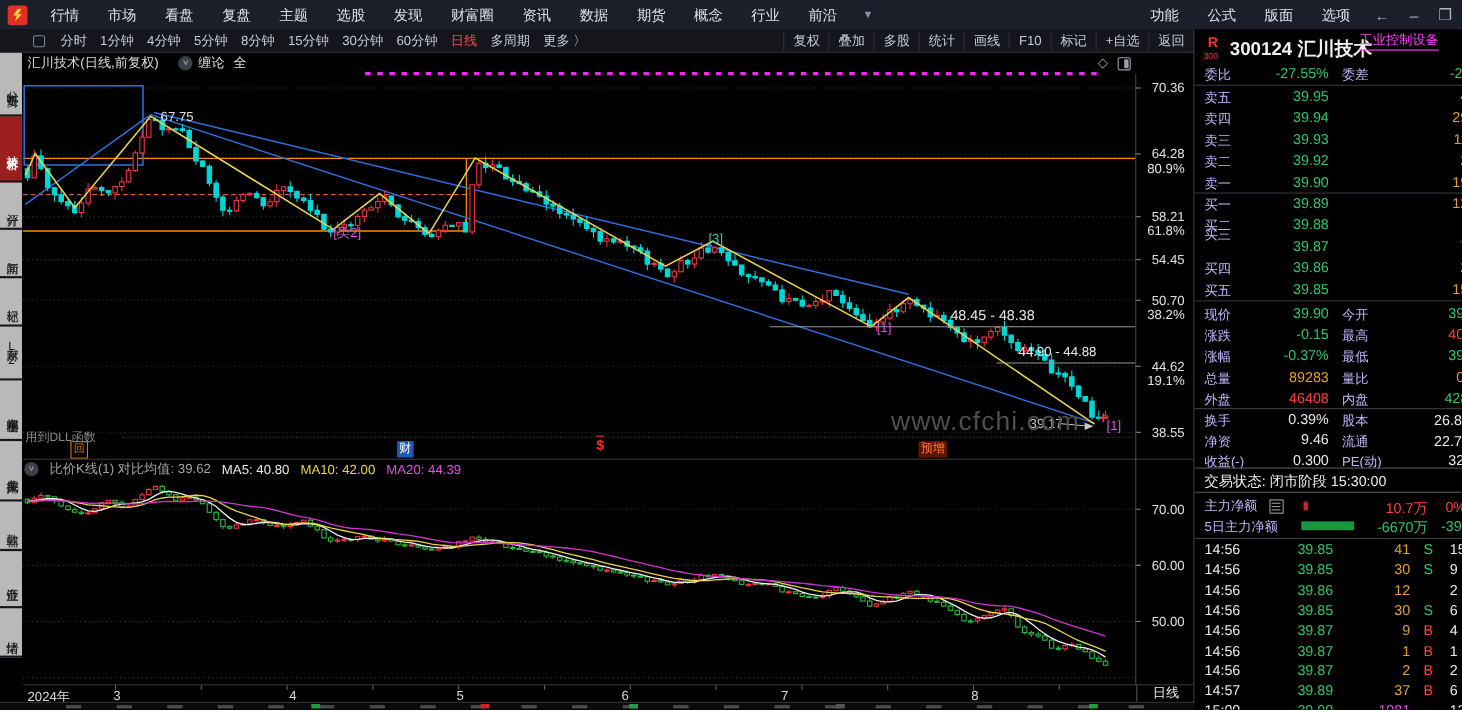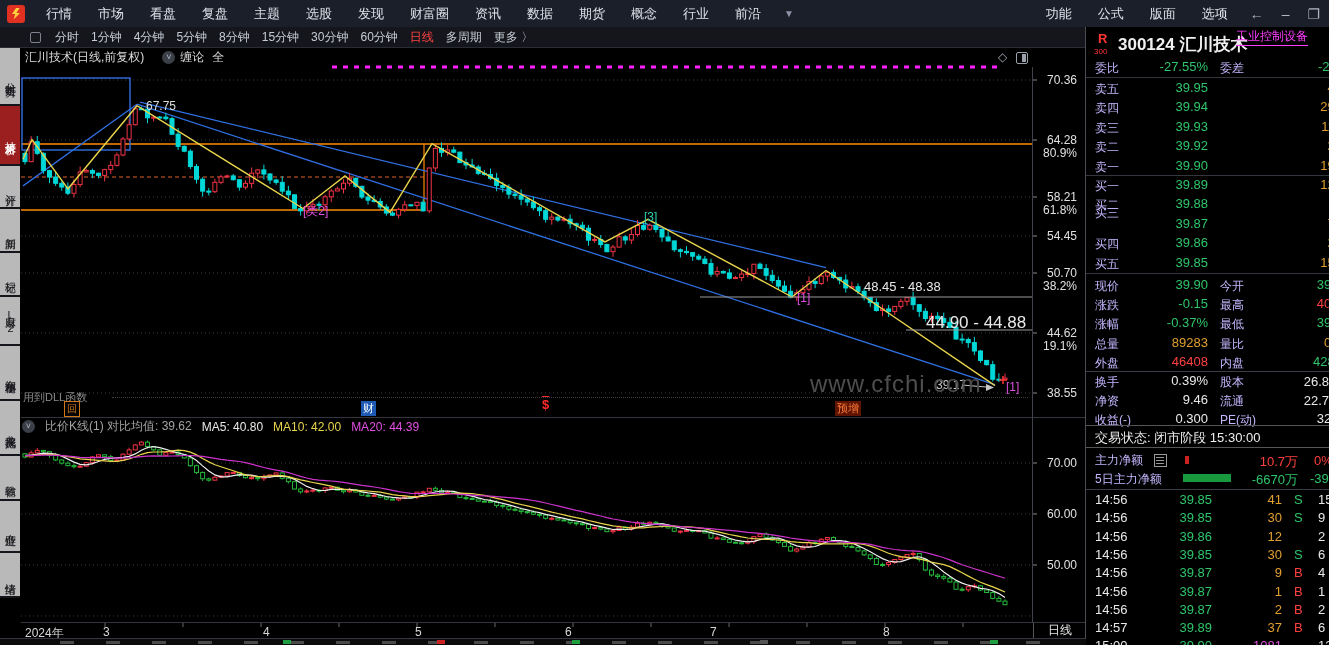--- a/index.html
+++ b/index.html
@@ -108,20 +108,31 @@
       <div class="period">1分钟</div>
       <div class="period">4分钟</div>
       <div class="period">5分钟</div>
       <div class="period">8分钟</div>
       <div class="period">15分钟</div>
       <div class="period">30分钟</div>
       <div class="period">60分钟</div>
       <div class="period active">日线</div>
       <div class="period">多周期</div>
       <div class="period">更多 〉</div>
+    </div>
+  <div id="tb-right">
+      <div class="tbtn">复权</div>
+      <div class="tbtn">叠加</div>
+      <div class="tbtn">多股</div>
+      <div class="tbtn">统计</div>
+      <div class="tbtn">画线</div>
+      <div class="tbtn">F10</div>
+      <div class="tbtn">标记</div>
+      <div class="tbtn">+自选</div>
+      <div class="tbtn">返回</div>
     </div>
 </div>
 
 <div id="sidebar" class="abs" style="left:0;top:48px;width:21px;height:597px;background:#000;">
     <div class="side-item abs" style="top: 0px; height: 56px;">分时走势</div>
     <div class="side-item abs active" style="top: 58px; height: 58px;">技术分析</div>
     <div class="side-item abs" style="top: 118px; height: 41px;">评分</div>
     <div class="side-item abs" style="top: 161px; height: 42px;">新闻</div>
     <div class="side-item abs" style="top: 205px; height: 42px;">标记</div>
     <div class="side-item abs" style="top: 249px; height: 47px;">东财L2</div>
@@ -856,21 +867,21 @@
     <span style="color: rgb(232, 212, 76);">MA10: 42.00</span>
     <span style="color: rgb(225, 79, 225);">MA20: 44.39</span>
   </div>
 
 <div id="annots">
     <div class="annot" style="left: 146px; top: 99px; color: rgb(221, 221, 221); font-size: 12px;">67.75</div>
     <div class="annot" style="left: 303px; top: 203px; color: rgb(225, 79, 225); font-size: 12px;">[类2]</div>
     <div class="annot" style="left: 644px; top: 210px; color: rgb(47, 208, 176); font-size: 12px;">[3]</div>
     <div class="annot" style="left: 797px; top: 291px; color: rgb(225, 79, 225); font-size: 12px;">[1]</div>
     <div class="annot" style="left: 836px; top: 279px; color: rgb(232, 232, 232); font-size: 13px; margin-left: 28px;">48.45 - 48.38</div>
-    <div class="annot" style="left: 926px; top: 313px; color: rgb(232, 232, 232); font-size: 17px;">44.90 - 44.88</div>
+    <div class="annot" style="left: 926px; top: 313px; color: rgb(232, 232, 232); font-size: 12px;">44.90 - 44.88</div>
     <div class="annot" style="left: 936px; top: 378px; color: rgb(200, 200, 200); font-size: 12px;">39.17</div>
     <div class="annot" style="left: 1006px; top: 380px; color: rgb(225, 79, 225); font-size: 12px;">[1]</div>
     <div class="annot" id="watermark" style="left: 810px; top: 370px;">www.cfchi.com</div>
   </div>
 <div id="axis">
     <div class="ax-lbl" style="top: 73px; right: 252px;">70.36</div>
     <div class="ax-lbl" style="top: 133px; right: 252px;">64.28</div>
     <div class="ax-lbl" style="top: 146px; right: 252px;">80.9%</div>
     <div class="ax-lbl" style="top: 190px; right: 252px;">58.21</div>
     <div class="ax-lbl" style="top: 203px; right: 252px;">61.8%</div>

